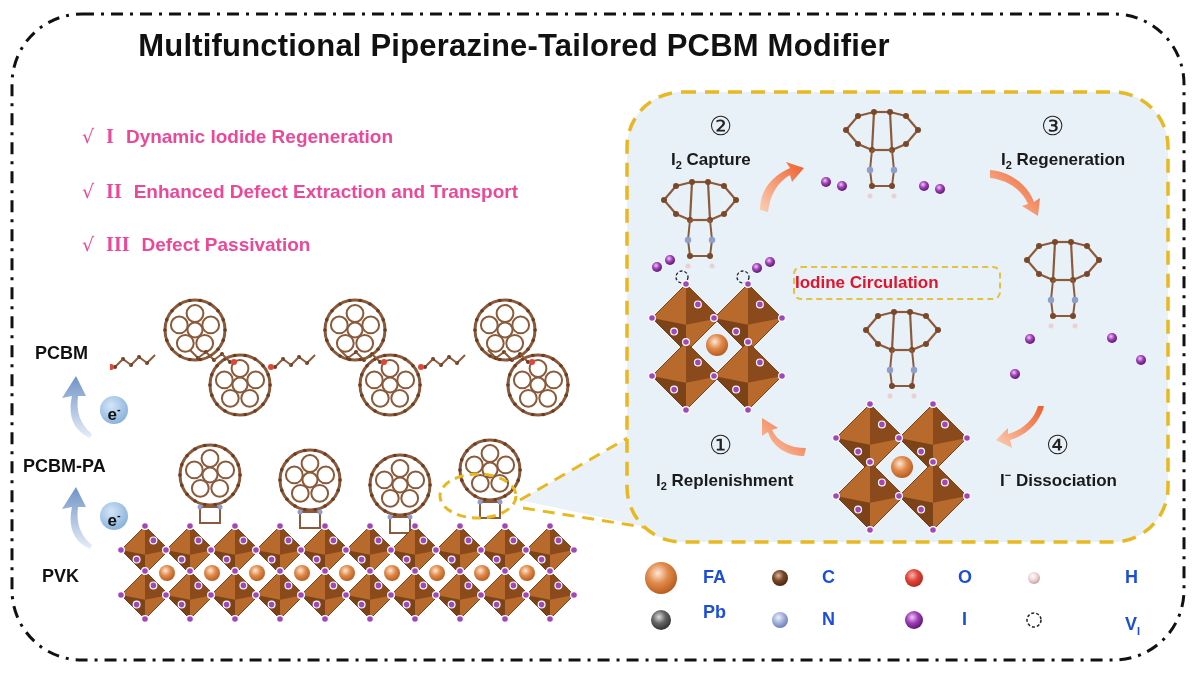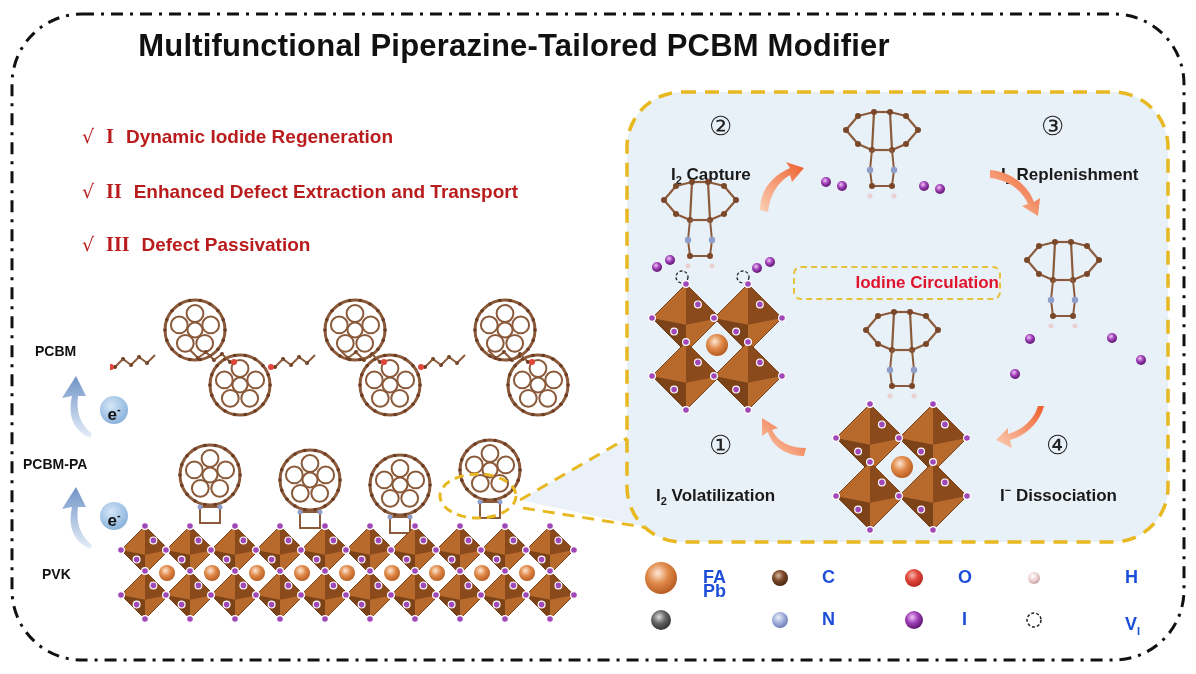--- a/index.html
+++ b/index.html
@@ -1,29 +1,29 @@
 <!DOCTYPE html>
 <html><head>
 <meta charset="utf-8">
 <style>
   html,body{margin:0;padding:0;background:#fff;}
   body{width:1196px;height:674px;position:relative;overflow:hidden;font-family:"Liberation Sans",sans-serif;}
   .abs{position:absolute;}
   .title{left:0;top:28px;width:1028px;text-align:center;font-weight:bold;font-size:31px;color:#111;letter-spacing:0.2px;}
-  .feat{left:82px;font-weight:bold;font-size:19px;color:#b91c1c;white-space:nowrap;}
+  .feat{left:82px;font-weight:bold;font-size:19px;color:#ec4899;white-space:nowrap;}
   .feat .chk{font-family:"DejaVu Serif",serif;font-weight:normal;margin-right:12px;}
   .feat .rn{font-family:"Liberation Serif",serif;font-weight:bold;margin-right:12px;font-size:20px;}
-  .layer-label{font-weight:bold;font-size:14px;color:#111;}
+  .layer-label{font-weight:bold;font-size:18px;color:#111;}
   .eball{width:28px;height:28px;border-radius:50%;background:radial-gradient(circle at 40% 35%,#d4e6f7,#8fb6de 70%,#6d99c8);color:#111;font-weight:bold;font-size:17px;text-align:center;line-height:26px;}
   .eball sup{font-size:11px;}
   .step-num{font-family:"DejaVu Serif",serif;font-size:26px;color:#222;}
-  .step-label{font-weight:bold;font-size:17px;color:#1a1a1a;white-space:nowrap;margin-top:15px;}
+  .step-label{font-weight:bold;font-size:17px;color:#1a1a1a;white-space:nowrap;}
   .step-label sub{font-size:11px;}
   .step-label sup{font-size:11px;}
-  .circ-box{left:793px;top:266px;width:208px;height:34px;border:2.5px dashed #e5c23c;border-radius:8px;box-sizing:border-box;text-align:right;line-height:29px;color:#e0142c;font-weight:bold;font-size:17px;}
+  .circ-box{left:793px;top:266px;width:208px;height:34px;border:2.5px dashed #e5c23c;border-radius:8px;box-sizing:border-box;text-align:left;line-height:29px;color:#e0142c;font-weight:bold;font-size:17px;}
   .legend-label{font-weight:bold;font-size:18px;color:#1d4ed8;}
   .legend-label sub{font-size:11px;}
 </style>
 </head>
 <body>
 
 <svg class="abs" style="left:0;top:0" width="1196" height="674">
   <rect x="12" y="14" width="1172" height="646" rx="70" ry="70" fill="none" stroke="#111" stroke-width="3" stroke-dasharray="12 7 3 7"></rect>
 </svg>
 
@@ -665,24 +665,24 @@
   <rect x="627" y="92" width="541" height="450" rx="55" ry="55" fill="#e8f0f8" stroke="#e8b820" stroke-width="3.5" stroke-dasharray="14 9"></rect>
   <ellipse cx="478" cy="496" rx="38" ry="22" fill="none" stroke="#e8b820" stroke-width="3" stroke-dasharray="9 6"></ellipse>
 </svg>
 
 <div class="abs circ-box">Iodine Circulation</div>
 
 <div class="abs step-num" style="left:709px;top:111px">②</div>
 <div class="abs step-label" style="left:671px;top:150px"><span>I</span><sub>2</sub><span> Capture</span></div>
 
 <div class="abs step-num" style="left:1041px;top:111px">③</div>
-<div class="abs step-label" style="left:1001px;top:150px"><span>I</span><sub>2</sub><span> Replenishment</span></div>
+<div class="abs step-label" style="left:1001px;top:150px"><span>I</span><sub>2</sub><span> Regeneration</span></div>
 
 <div class="abs step-num" style="left:709px;top:430px">①</div>
-<div class="abs step-label" style="left:656px;top:471px"><span>I</span><sub>2</sub><span> Volatilization</span></div>
+<div class="abs step-label" style="left:656px;top:471px"><span>I</span><sub>2</sub><span> Replenishment</span></div>
 
 <div class="abs step-num" style="left:1046px;top:430px">④</div>
 <div class="abs step-label" style="left:1000px;top:469px"><span>I</span><sup>−</sup><span> Dissociation</span></div>
 
 <svg class="abs" style="left:0;top:0" width="1196" height="674" id="cycle-arrows">
   <defs>
       <linearGradient id="oa" x1="0" y1="1" x2="1" y2="0">
         <stop offset="0" stop-color="#fbd0b5"></stop>
         <stop offset="1" stop-color="#ee5e2c"></stop>
       </linearGradient>
@@ -996,16 +996,16 @@
   <circle cx="1034" cy="578" r="6" fill="url(#gH)"></circle>
   <circle cx="661" cy="620" r="10" fill="url(#gPb)"></circle>
   <circle cx="780" cy="620" r="8" fill="url(#gN)"></circle>
   <circle cx="914" cy="620" r="9" fill="url(#gI)"></circle>
   <circle cx="1034" cy="620" r="7" fill="none" stroke="#222" stroke-width="1.5" stroke-dasharray="3 2"></circle>
 </svg>
 <div class="abs legend-label" style="left:703px;top:567px">FA</div>
 <div class="abs legend-label" style="left:822px;top:567px">C</div>
 <div class="abs legend-label" style="left:958px;top:567px">O</div>
 <div class="abs legend-label" style="left:1125px;top:567px">H</div>
-<div class="abs legend-label" style="left:703px;top:581px">Pb</div>
+<div class="abs legend-label" style="left:703px;top:602px">Pb</div>
 <div class="abs legend-label" style="left:822px;top:609px">N</div>
 <div class="abs legend-label" style="left:962px;top:609px">I</div>
 <div class="abs legend-label" style="left:1125px;top:614px"><span>V</span><sub>I</sub></div>
 
 </body></html>

